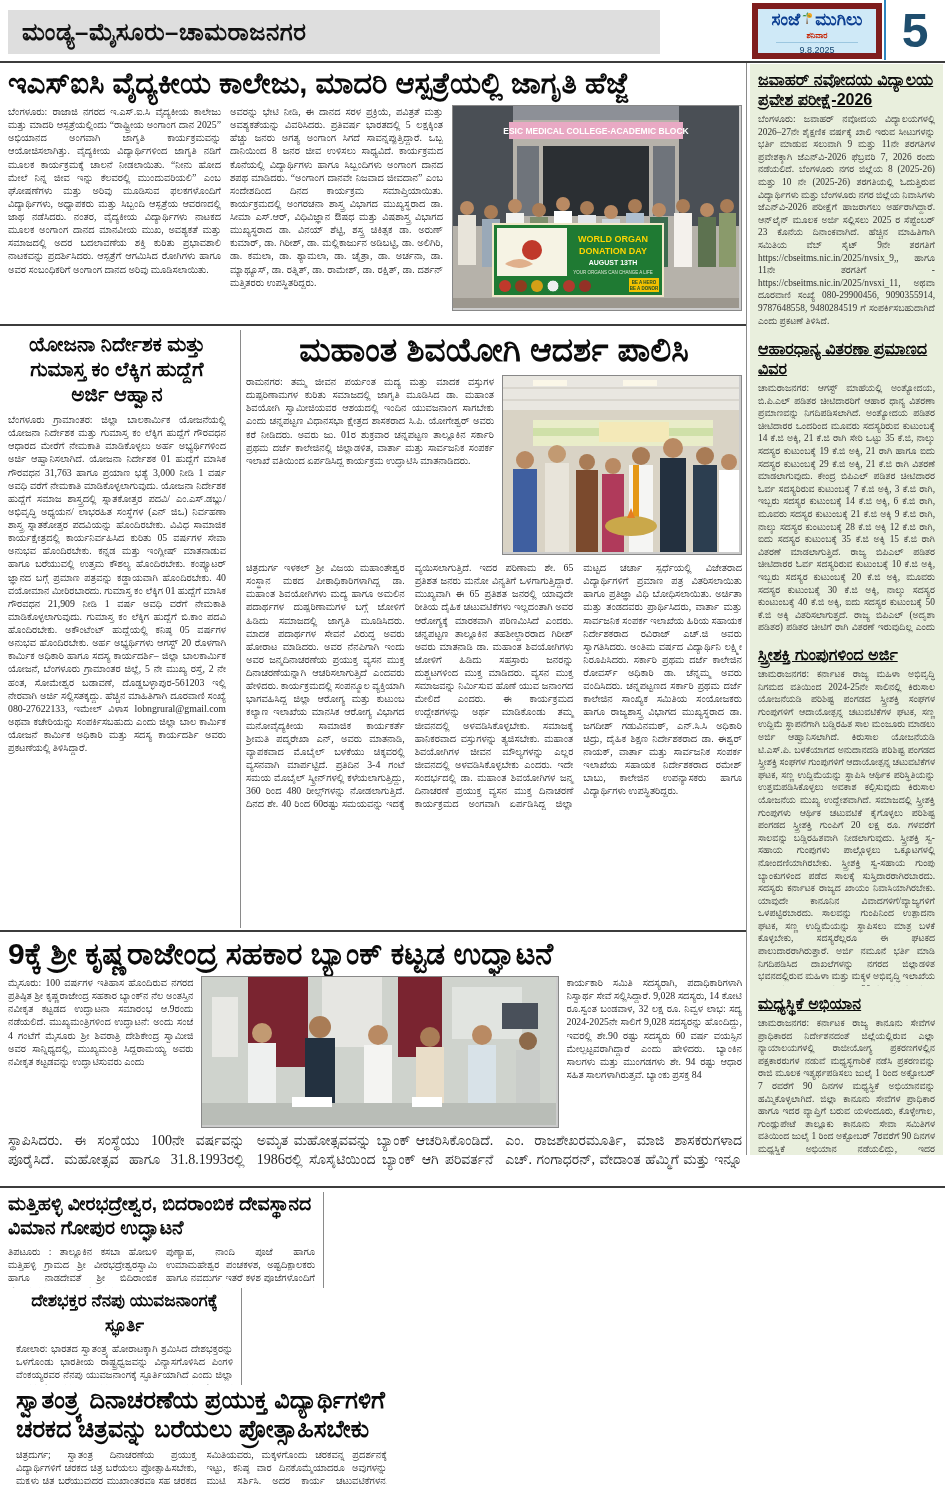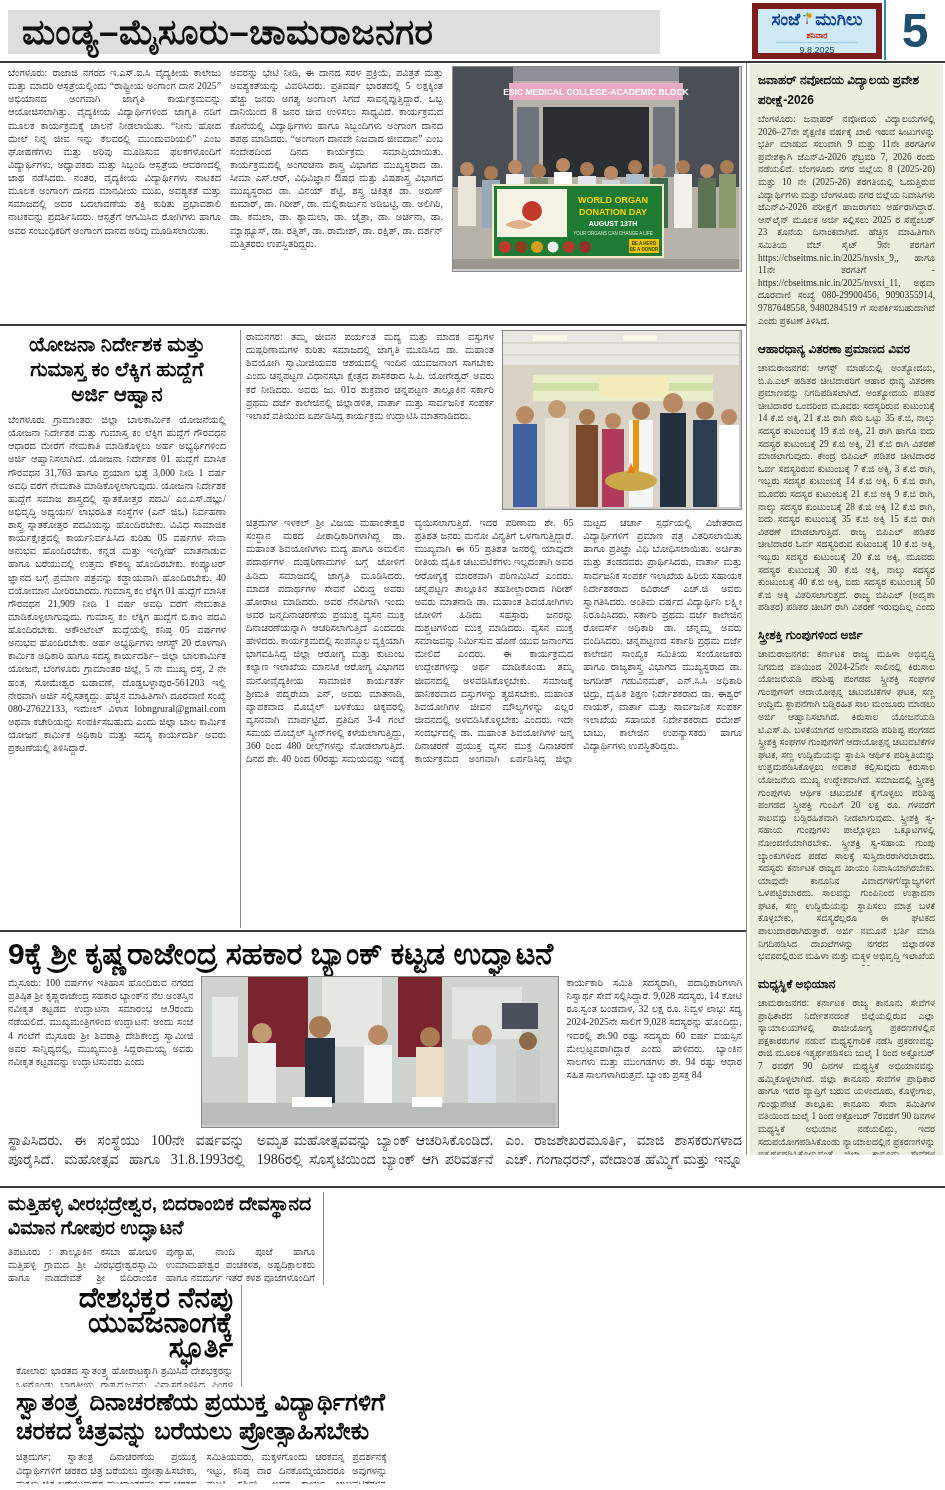--- a/index.html
+++ b/index.html
@@ -1,21 +1,21 @@
 <!DOCTYPE html>
 <html><head>
 <meta charset="utf-8">
 <style>
   html,body{margin:0;padding:0;background:#f2f2ee;}
   .page{position:relative;width:945px;height:1490px;background:#ffffff;overflow:hidden;
         font-family:"Liberation Sans",sans-serif;color:#1a1a1a;}
   
   .region-box{position:absolute;left:8px;top:10px;width:652px;height:44px;background:#dedede;
               display:flex;align-items:center;padding-left:14px;box-sizing:border-box;}
-  .region-box .t{font-size:35px;font-weight:bold;letter-spacing:.5px;color:#111;}
+  .region-box .t{font-size:24px;font-weight:bold;letter-spacing:.5px;color:#111;}
   .masthead{position:absolute;left:752px;top:3px;width:130px;height:56px;background:#cfe9f7;
             border:6px solid #7f1d1d;box-sizing:border-box;text-align:center;overflow:hidden;}
   .masthead .logo{font-size:17px;font-weight:bold;color:#0b3d91;line-height:22px;display:flex;
                   align-items:center;justify-content:center;gap:2px;}
   .masthead .day{font-size:8px;color:#c62200;font-weight:bold;line-height:10px;}
   .masthead .date{font-size:9px;color:#14406b;line-height:12px;border-top:1px solid #9cc7e0;
                   width:70%;margin:1px auto 8px;padding-top:1px;}
   .pagenum{position:absolute;left:884px;top:0px;width:58px;height:60px;display:flex;align-items:center;
            justify-content:center;font-size:48px;font-weight:bold;color:#1f4e6e;
            border-left:2px solid #2e86c1;}
@@ -49,30 +49,30 @@
   .bank .lcol{width:186px;height:150px;}
   .bank .rcol{width:176px;height:150px;}
   .bank .strip{margin-top:4px;column-count:3;column-gap:12px;height:48px;font-size:14px;}
   
   .bottom{position:absolute;left:8px;top:1192px;width:929px;height:292px;display:flex;flex-direction:column;}
   .b-art{box-sizing:border-box;overflow:hidden;}
   .b-a{width:316px;padding-right:8px;border-right:1px solid #8a8a8a;}
   .b-a .hl{font-size:19px;line-height:24px;margin-bottom:5px;}
   .b-a .two{column-count:2;column-gap:9px;height:250px;}
   .b-b{width:234px;padding:0 8px;border-right:1px solid #8a8a8a;}
-  .b-b .hl{font-size:28px;line-height:25px;text-align:right;margin-bottom:4px;}
+  .b-b .hl{font-size:17px;line-height:25px;text-align:center;margin-bottom:4px;}
   .b-b .body-txt{height:128px;}
   .b-c{width:379px;padding-left:8px;}
   .b-c .hl{font-size:24px;line-height:29px;margin-bottom:5px;}
   .b-c .two{column-count:2;column-gap:10px;height:250px;}
   
   .green-col{position:absolute;left:750px;top:64px;width:193px;height:1091px;background:#e9efdd;
              box-sizing:border-box;padding:6px 8px;overflow:hidden;}
   .g-sec{margin-bottom:8px;}
-  .g-sec .hl{font-size:12px;line-height:20px;margin-bottom:3px;}
+  .g-sec .hl{font-size:16px;line-height:20px;margin-bottom:3px;text-decoration:underline;}
   .g-sec .body-txt{font-size:9.4px;color:#2e2e2e;}
   .g-jnv .body-txt{height:218px;}
   .g-aahara .body-txt{height:255px;}
   .g-stree .body-txt{height:318px;}
   .g-madhya .body-txt{height:178px;}
   svg text{font-family:"Liberation Sans",sans-serif;}
 </style>
 </head>
 <body>
 
@@ -99,20 +99,21 @@
     <div class="day">ಶನಿವಾರ</div>
     <div class="date">9.8.2025</div>
   </div>
 
   <div class="pagenum">5</div>
 
   <div class="hrule" style="left:0;top:61px;width:945px;height:2px;"></div>
   <div class="vrule" style="left:746px;top:63px;height:1092px;"></div>
 
   <div class="esic">
+    <div class="hl">ಇಎಸ್‌ಐಸಿ ವೈದ್ಯಕೀಯ ಕಾಲೇಜು, ಮಾದರಿ ಆಸ್ಪತ್ರೆಯಲ್ಲಿ ಜಾಗೃತಿ ಹೆಜ್ಜೆ</div>
     <div class="cols">
       <div class="col body-txt">ಬೆಂಗಳೂರು: ರಾಜಾಜಿ ನಗರದ ಇ.ಎಸ್.ಐ.ಸಿ ವೈದ್ಯಕೀಯ ಕಾಲೇಜು ಮತ್ತು ಮಾದರಿ ಆಸ್ಪತ್ರೆಯಲ್ಲಿಂದು “ರಾಷ್ಟ್ರೀಯ ಅಂಗಾಂಗ ದಾನ 2025” ಅಭಿಯಾನದ ಅಂಗವಾಗಿ ಜಾಗೃತಿ ಕಾರ್ಯಕ್ರಮವನ್ನು ಆಯೋಜಿಸಲಾಗಿತ್ತು. ವೈದ್ಯಕೀಯ ವಿದ್ಯಾರ್ಥಿಗಳಿಂದ ಜಾಗೃತಿ ನಡಿಗೆ ಮೂಲಕ ಕಾರ್ಯಕ್ರಮಕ್ಕೆ ಚಾಲನೆ ನೀಡಲಾಯಿತು. “ನೀನು ಹೋದ ಮೇಲೆ ನಿನ್ನ ಜೀವ ಇನ್ನು ಕೆಲವರಲ್ಲಿ ಮುಂದುವರಿಯಲಿ” ಎಂಬ ಘೋಷಣೆಗಳು ಮತ್ತು ಅರಿವು ಮೂಡಿಸುವ ಫಲಕಗಳೊಂದಿಗೆ ವಿದ್ಯಾರ್ಥಿಗಳು, ಅಧ್ಯಾಪಕರು ಮತ್ತು ಸಿಬ್ಬಂದಿ ಆಸ್ಪತ್ರೆಯ ಆವರಣದಲ್ಲಿ ಜಾಥ ನಡೆಸಿದರು. ನಂತರ, ವೈದ್ಯಕೀಯ ವಿದ್ಯಾರ್ಥಿಗಳು ನಾಟಕದ ಮೂಲಕ ಅಂಗಾಂಗ ದಾನದ ಮಾನವೀಯ ಮುಖ, ಅವಶ್ಯಕತೆ ಮತ್ತು ಸಮಾಜದಲ್ಲಿ ಅದರ ಬದಲಾವಣೆಯ ಶಕ್ತಿ ಕುರಿತು ಪ್ರಭಾವಶಾಲಿ ನಾಟಕವನ್ನು ಪ್ರದರ್ಶಿಸಿದರು. ಆಸ್ಪತ್ರೆಗೆ ಆಗಮಿಸಿದ ರೋಗಿಗಳು ಹಾಗೂ ಅವರ ಸಂಬಂಧಿಕರಿಗೆ ಅಂಗಾಂಗ ದಾನದ ಅರಿವು ಮೂಡಿಸಲಾಯಿತು.</div>
       <div class="col body-txt">ಅವರನ್ನು ಭೇಟಿ ನೀಡಿ, ಈ ದಾನದ ಸರಳ ಪ್ರಕ್ರಿಯೆ, ಪವಿತ್ರತೆ ಮತ್ತು ಅವಶ್ಯಕತೆಯನ್ನು ವಿವರಿಸಿದರು. ಪ್ರತಿವರ್ಷ ಭಾರತದಲ್ಲಿ 5 ಲಕ್ಷಕ್ಕಿಂತ ಹೆಚ್ಚು ಜನರು ಅಗತ್ಯ ಅಂಗಾಂಗ ಸಿಗದೆ ಸಾವನ್ನಪ್ಪುತ್ತಿದ್ದಾರೆ. ಒಬ್ಬ ದಾನಿಯಿಂದ 8 ಜನರ ಜೀವ ಉಳಿಸಲು ಸಾಧ್ಯವಿದೆ. ಕಾರ್ಯಕ್ರಮದ ಕೊನೆಯಲ್ಲಿ ವಿದ್ಯಾರ್ಥಿಗಳು ಹಾಗೂ ಸಿಬ್ಬಂದಿಗಳು ಅಂಗಾಂಗ ದಾನದ ಶಪಥ ಮಾಡಿದರು. “ಅಂಗಾಂಗ ದಾನವೇ ನಿಜವಾದ ಜೀವದಾನ” ಎಂಬ ಸಂದೇಶದಿಂದ ದಿನದ ಕಾರ್ಯಕ್ರಮ ಸಮಾಪ್ತಿಯಾಯಿತು. ಕಾರ್ಯಕ್ರಮದಲ್ಲಿ ಅಂಗರಚನಾ ಶಾಸ್ತ್ರ ವಿಭಾಗದ ಮುಖ್ಯಸ್ಥರಾದ ಡಾ. ಸೀಮಾ ಎಸ್.ಆರ್, ವಿಧಿವಿಜ್ಞಾನ ಔಷಧ ಮತ್ತು ವಿಷಶಾಸ್ತ್ರ ವಿಭಾಗದ ಮುಖ್ಯಸ್ಥರಾದ ಡಾ. ವಿನಯ್ ಶೆಟ್ಟಿ, ಶಸ್ತ್ರ ಚಿಕಿತ್ಸಕ ಡಾ. ಅರುಣ್ ಕುಮಾರ್, ಡಾ. ಗಿರೀಶ್, ಡಾ. ಮಲ್ಲಿಕಾರ್ಜುನ ಅಡಿಬಟ್ಟಿ, ಡಾ. ಅಲಿಗಿರಿ, ಡಾ. ಕಮಲಾ, ಡಾ. ಶ್ಯಾಮಲಾ, ಡಾ. ಚೈತ್ರಾ, ಡಾ. ಅರ್ಚನಾ, ಡಾ. ಮ್ಯಾಥ್ಯೂಸ್, ಡಾ. ರತ್ನಿತ್, ಡಾ. ರಾಮೇಶ್, ಡಾ. ರಕ್ಷಿತ್, ಡಾ. ದರ್ಶನ್ ಮತ್ತಿತರರು ಉಪಸ್ಥಿತರಿದ್ದರು.</div>
       <div class="photo-frame" style="width:288px;height:204px;">
         <svg width="286" height="202" viewBox="0 0 286 202">
           <rect width="286" height="202" fill="#b6b2aa"></rect>
           <rect x="0" y="0" width="60" height="120" fill="#4a4f55"></rect>
           <rect x="226" y="0" width="60" height="120" fill="#4a4f55"></rect>
           <rect x="60" y="0" width="166" height="14" fill="#8d9097"></rect>
           <rect x="56" y="16" width="174" height="17" fill="#e9a9c4"></rect>
@@ -176,20 +177,21 @@
   <div class="hrule" style="left:0;top:324px;width:746px;height:2px;"></div>
   <div class="vrule" style="left:240px;top:330px;height:598px;"></div>
 
   <div class="mid">
     <div class="yojana">
       <div class="hl">ಯೋಜನಾ ನಿರ್ದೇಶಕ ಮತ್ತು ಗುಮಾಸ್ತ ಕಂ ಲೆಕ್ಕಿಗ ಹುದ್ದೆಗೆ ಅರ್ಜಿ ಆಹ್ವಾನ</div>
       <div class="body-txt">ಬೆಂಗಳೂರು ಗ್ರಾಮಾಂತರ: ಜಿಲ್ಲಾ ಬಾಲಕಾರ್ಮಿಕ ಯೋಜನೆಯಲ್ಲಿ ಯೋಜನಾ ನಿರ್ದೇಶಕ ಮತ್ತು ಗುಮಾಸ್ತ ಕಂ ಲೆಕ್ಕಿಗ ಹುದ್ದೆಗೆ ಗೌರವಧನ ಆಧಾರದ ಮೇರೆಗೆ ನೇಮಕಾತಿ ಮಾಡಿಕೊಳ್ಳಲು ಅರ್ಹ ಅಭ್ಯರ್ಥಿಗಳಿಂದ ಅರ್ಜಿ ಆಹ್ವಾನಿಸಲಾಗಿದೆ. ಯೋಜನಾ ನಿರ್ದೇಶಕ 01 ಹುದ್ದೆಗೆ ಮಾಸಿಕ ಗೌರವಧನ 31,763 ಹಾಗೂ ಪ್ರಯಾಣ ಭತ್ಯೆ 3,000 ನೀಡಿ 1 ವರ್ಷ ಅವಧಿ ವರೆಗೆ ನೇಮಕಾತಿ ಮಾಡಿಕೊಳ್ಳಲಾಗುವುದು. ಯೋಜನಾ ನಿರ್ದೇಶಕ ಹುದ್ದೆಗೆ ಸಮಾಜ ಶಾಸ್ತ್ರದಲ್ಲಿ ಸ್ನಾತಕೋತ್ತರ ಪದವಿ/ ಎಂ.ಎಸ್.ಡಬ್ಲು/ ಅಭಿವೃದ್ಧಿ ಅಧ್ಯಯನ/ ಲಾಭರಹಿತ ಸಂಸ್ಥೆಗಳ (ಎನ್ ಜಿಒ) ನಿರ್ವಹಣಾ ಶಾಸ್ತ್ರ ಸ್ನಾತಕೋತ್ತರ ಪದವಿಯನ್ನು ಹೊಂದಿರಬೇಕು. ವಿವಿಧ ಸಾಮಾಜಿಕ ಕಾರ್ಯಕ್ಷೇತ್ರದಲ್ಲಿ ಕಾರ್ಯನಿರ್ವಹಿಸಿದ ಕುರಿತು 05 ವರ್ಷಗಳ ಸೇವಾ ಅನುಭವ ಹೊಂದಿರಬೇಕು. ಕನ್ನಡ ಮತ್ತು ಇಂಗ್ಲೀಷ್ ಮಾತನಾಡುವ ಹಾಗೂ ಬರೆಯುವಲ್ಲಿ ಉತ್ತಮ ಕೌಶಲ್ಯ ಹೊಂದಿರಬೇಕು. ಕಂಪ್ಯೂಟರ್ ಜ್ಞಾನದ ಬಗ್ಗೆ ಪ್ರಮಾಣ ಪತ್ರವನ್ನು ಕಡ್ಡಾಯವಾಗಿ ಹೊಂದಿರಬೇಕು. 40 ವಯೋಮಾನ ಮೀರಿರಬಾರದು. ಗುಮಾಸ್ತ ಕಂ ಲೆಕ್ಕಿಗ 01 ಹುದ್ದೆಗೆ ಮಾಸಿಕ ಗೌರವಧನ 21,909 ನೀಡಿ 1 ವರ್ಷ ಅವಧಿ ವರೆಗೆ ನೇಮಕಾತಿ ಮಾಡಿಕೊಳ್ಳಲಾಗುವುದು. ಗುಮಾಸ್ತ ಕಂ ಲೆಕ್ಕಿಗ ಹುದ್ದೆಗೆ ಬಿ.ಕಾಂ ಪದವಿ ಹೊಂದಿರಬೇಕು. ಅಕೌಂಟೆಂಟ್ ಹುದ್ದೆಯಲ್ಲಿ ಕನಿಷ್ಠ 05 ವರ್ಷಗಳ ಅನುಭವ ಹೊಂದಿರಬೇಕು. ಅರ್ಹ ಅಭ್ಯರ್ಥಿಗಳು ಆಗಸ್ಟ್ 20 ರೊಳಗಾಗಿ ಕಾರ್ಮಿಕ ಅಧಿಕಾರಿ ಹಾಗೂ ಸದಸ್ಯ ಕಾರ್ಯದರ್ಶಿ– ಜಿಲ್ಲಾ ಬಾಲಕಾರ್ಮಿಕ ಯೋಜನೆ, ಬೆಂಗಳೂರು ಗ್ರಾಮಾಂತರ ಜಿಲ್ಲೆ, 5 ನೇ ಮುಖ್ಯ ರಸ್ತೆ, 2 ನೇ ಹಂತ, ಸೋಮೇಶ್ವರ ಬಡಾವಣೆ, ದೊಡ್ಡಬಳ್ಳಾಪುರ-561203 ಇಲ್ಲಿ ನೇರವಾಗಿ ಅರ್ಜಿ ಸಲ್ಲಿಸತಕ್ಕದ್ದು. ಹೆಚ್ಚಿನ ಮಾಹಿತಿಗಾಗಿ ದೂರವಾಣಿ ಸಂಖ್ಯೆ 080-27622133, ಇಮೇಲ್ ವಿಳಾಸ lobngrural@gmail.com ಅಥವಾ ಕಚೇರಿಯನ್ನು ಸಂಪರ್ಕಿಸಬಹುದು ಎಂದು ಜಿಲ್ಲಾ ಬಾಲ ಕಾರ್ಮಿಕ ಯೋಜನೆ ಕಾರ್ಮಿಕ ಅಧಿಕಾರಿ ಮತ್ತು ಸದಸ್ಯ ಕಾರ್ಯದರ್ಶಿ ಅವರು ಪ್ರಕಟಣೆಯಲ್ಲಿ ತಿಳಿಸಿದ್ದಾರೆ.</div>
     </div>
 
     <div class="mahanta">
+      <div class="hl">ಮಹಾಂತ ಶಿವಯೋಗಿ ಆದರ್ಶ ಪಾಲಿಸಿ</div>
       <div class="toprow">
         <div class="leadcol body-txt">ರಾಮನಗರ: ತಮ್ಮ ಜೀವನ ಪರ್ಯಂತ ಮದ್ಯ ಮತ್ತು ಮಾದಕ ವಸ್ತುಗಳ ದುಷ್ಪರಿಣಾಮಗಳ ಕುರಿತು ಸಮಾಜದಲ್ಲಿ ಜಾಗೃತಿ ಮೂಡಿಸಿದ ಡಾ. ಮಹಾಂತ ಶಿವಯೋಗಿ ಸ್ವಾಮೀಜಿಯವರ ಆಶಯದಲ್ಲಿ ಇಂದಿನ ಯುವಜನಾಂಗ ಸಾಗಬೇಕು ಎಂದು ಚನ್ನಪಟ್ಟಣ ವಿಧಾನಸಭಾ ಕ್ಷೇತ್ರದ ಶಾಸಕರಾದ ಸಿ.ಪಿ. ಯೋಗೇಶ್ವರ್ ಅವರು ಕರೆ ನೀಡಿದರು. ಅವರು ಜು. 01ರ ಶುಕ್ರವಾರ ಚನ್ನಪಟ್ಟಣ ತಾಲ್ಲೂಕಿನ ಸರ್ಕಾರಿ ಪ್ರಥಮ ದರ್ಜೆ ಕಾಲೇಜಿನಲ್ಲಿ ಜಿಲ್ಲಾಡಳಿತ, ವಾರ್ತಾ ಮತ್ತು ಸಾರ್ವಜನಿಕ ಸಂಪರ್ಕ ಇಲಾಖೆ ವತಿಯಿಂದ ಏರ್ಪಡಿಸಿದ್ದ ಕಾರ್ಯಕ್ರಮ ಉದ್ಘಾಟಿಸಿ ಮಾತನಾಡಿದರು.</div>
         <div class="photo-frame" style="width:238px;height:178px;">
           <svg width="236" height="176" viewBox="0 0 236 176">
             <rect width="236" height="176" fill="#d9d3c5"></rect>
             <rect x="0" y="0" width="236" height="34" fill="#e9e7e1"></rect>
             <line x1="0" y1="12" x2="236" y2="12" stroke="#c9c5bb"></line>
             <line x1="0" y1="24" x2="236" y2="24" stroke="#c9c5bb"></line>
             <rect x="30" y="4" width="34" height="6" fill="#fbf7e8"></rect>
             <rect x="120" y="4" width="34" height="6" fill="#fbf7e8"></rect>

